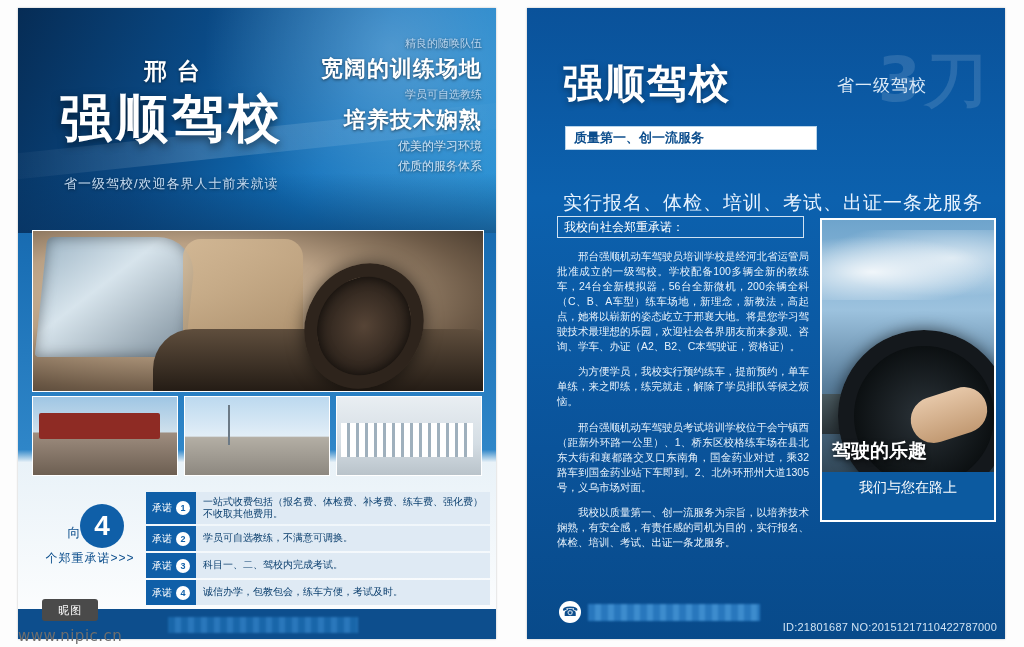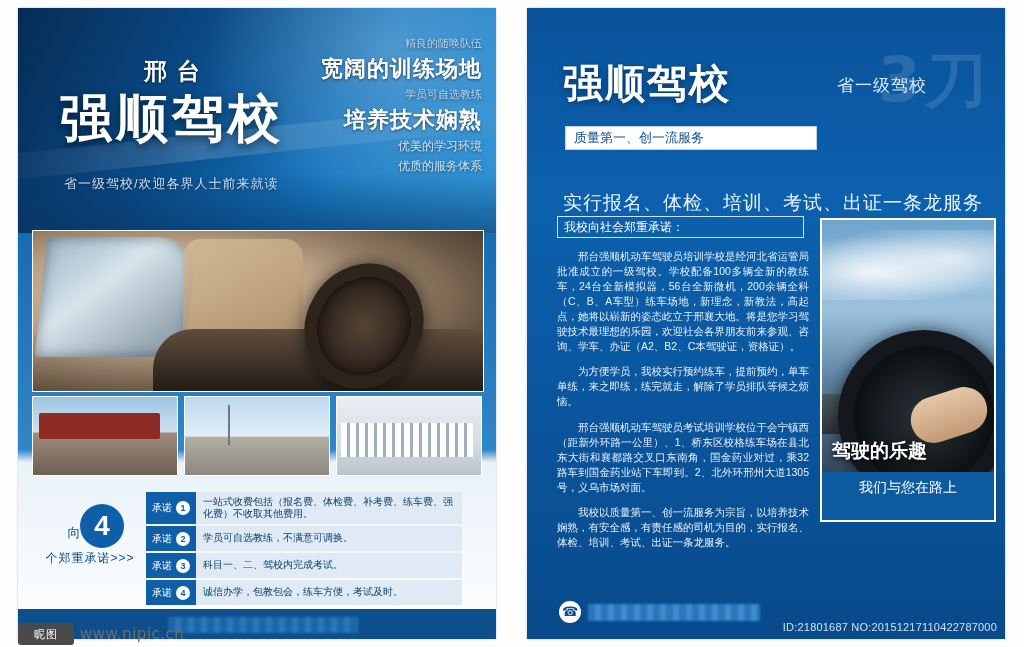--- a/index.html
+++ b/index.html
@@ -95,21 +95,21 @@
     background:repeating-linear-gradient(90deg,#ffffff 0 6px,#9fb0bd 6px 9px);}
 
   .promise-wrap{position:absolute;left:0;top:478px;width:478px;height:122px;}
   .p-left{position:absolute;left:18px;top:12px;width:108px;text-align:center;color:#0d4f8d;}
   .p-left .t1{font-size:13px;letter-spacing:2px;margin-top:26px;display:inline-block;}
   .circle-4{
     position:absolute;left:44px;top:6px;width:44px;height:44px;border-radius:50%;
     background:#0f5fa8;color:#fff;font-size:28px;font-weight:bold;line-height:44px;text-align:center;
   }
   .p-left .t2{font-size:12px;letter-spacing:1px;margin-top:8px;color:#0d4f8d;display:block;}
-  .p-rows{position:absolute;left:128px;top:6px;width:316px;}
+  .p-rows{position:absolute;left:128px;top:6px;width:344px;}
   .p-row{position:relative;height:25px;margin-bottom:2px;background:#dfeaf4;display:flex;align-items:center;}
   .p-row .tag{
     background:#0f5fa8;color:#fff;font-size:10px;padding:0 6px;height:25px;line-height:25px;
     display:flex;align-items:center;gap:4px;white-space:nowrap;
   }
   .p-row .num{
     display:inline-block;width:14px;height:14px;border-radius:50%;background:#fff;color:#0f5fa8;
     font-size:9px;line-height:14px;text-align:center;font-weight:bold;
   }
   .p-row .txt{font-size:10px;color:#0b3f6e;padding-left:7px;line-height:1.25;}
@@ -139,21 +139,21 @@
     text-shadow:0 2px 6px rgba(0,0,0,.4);
   }
   .r-title-sub{
     position:absolute;left:310px;top:66px;color:#dceaf7;font-size:17px;letter-spacing:1px;
   }
   .r-slogan-box{
     position:absolute;left:38px;top:118px;width:250px;height:22px;background:#fff;
     border:1px solid #b9d4ea;
   }
   .r-slogan-box span{
-    display:block;color:#0d4e8d;font-size:13px;line-height:22px;padding-left:8px;font-weight:normal;
+    display:block;color:#0d4e8d;font-size:13px;line-height:22px;padding-left:8px;font-weight:bold;
   }
   .r-line1{position:absolute;left:36px;top:152px;color:#fff;font-size:22px;font-weight:bold;letter-spacing:1px;}
   .r-line2{position:absolute;left:36px;top:182px;color:#eaf4ff;font-size:19px;letter-spacing:1px;}
 
   .r-body{
     position:absolute;left:30px;top:208px;width:252px;height:380px;
   }
   .r-body-head{
     width:245px;height:20px;border:1px solid #cfe2f3;background:transparent;margin-bottom:6px;
   }
@@ -207,21 +207,21 @@
   .r-phone .blur{
     width:172px;height:17px;background:repeating-linear-gradient(90deg,#2877bd 0 7px,#3d8ccd 7px 13px);
     filter:blur(1px);
   }
   .r-id{
     position:absolute;right:8px;bottom:6px;color:#cfe2f3;font-size:11px;letter-spacing:.2px;
   }
 
   
   .nipic{
-    position:absolute;left:18px;bottom:2px;display:flex;align-items:center;gap:6px;
+    position:absolute;left:18px;bottom:2px;display:flex;align-items:center;gap:6px;flex-direction:column;
   }
   .nipic .logo{
     width:56px;height:22px;background:#4a4a4a;color:#fff;font-size:11px;line-height:22px;
     text-align:center;border-radius:3px;letter-spacing:1px;
   }
   .nipic .url{color:#6d6d6d;font-size:15px;letter-spacing:.5px;font-family:"DejaVu Sans",sans-serif;}
 </style>
 </head>
 <body>
 

